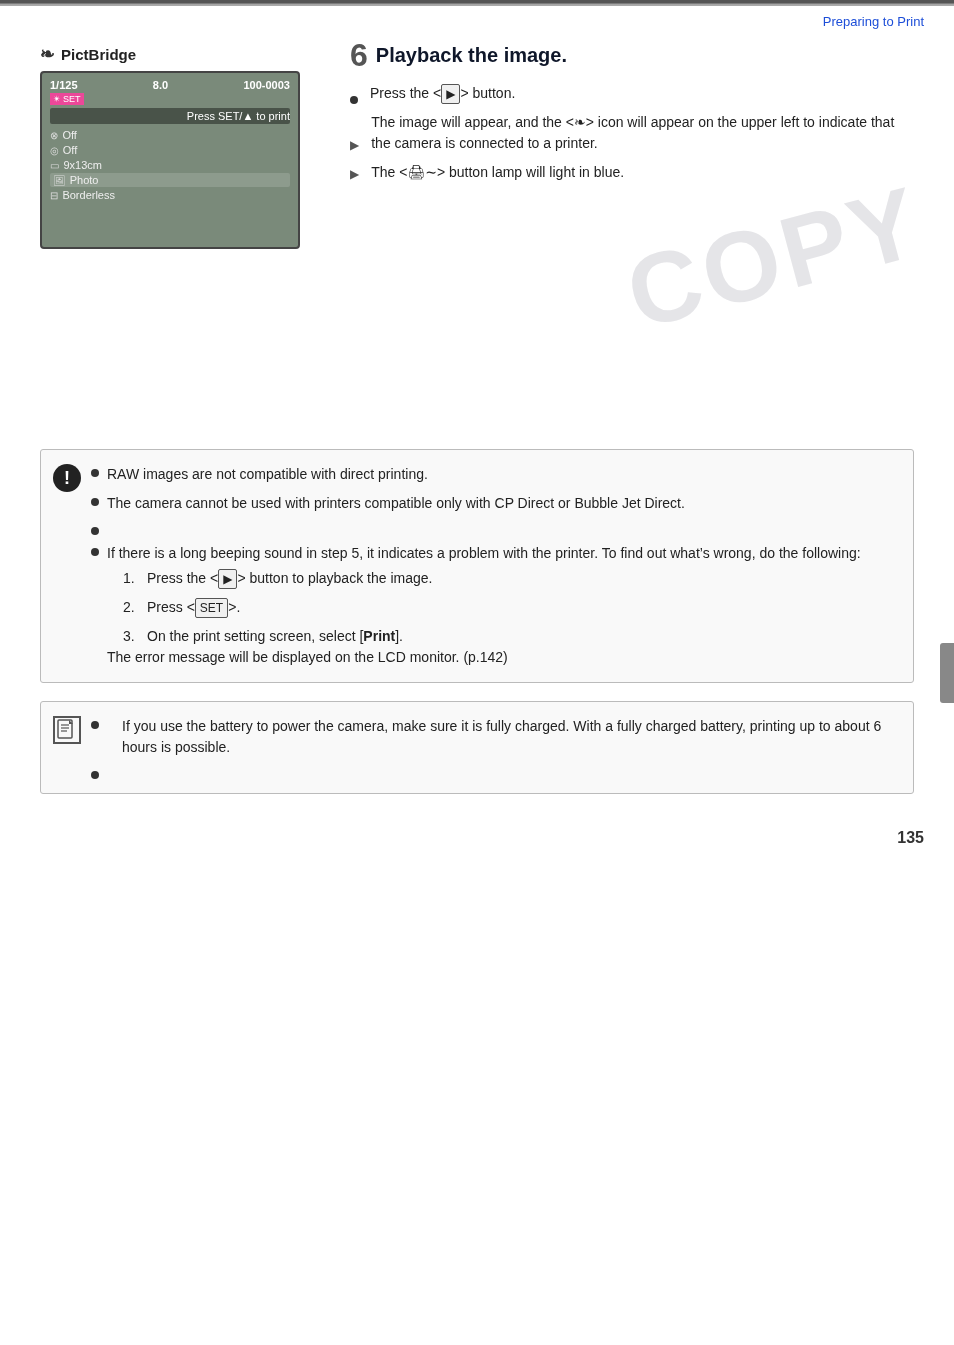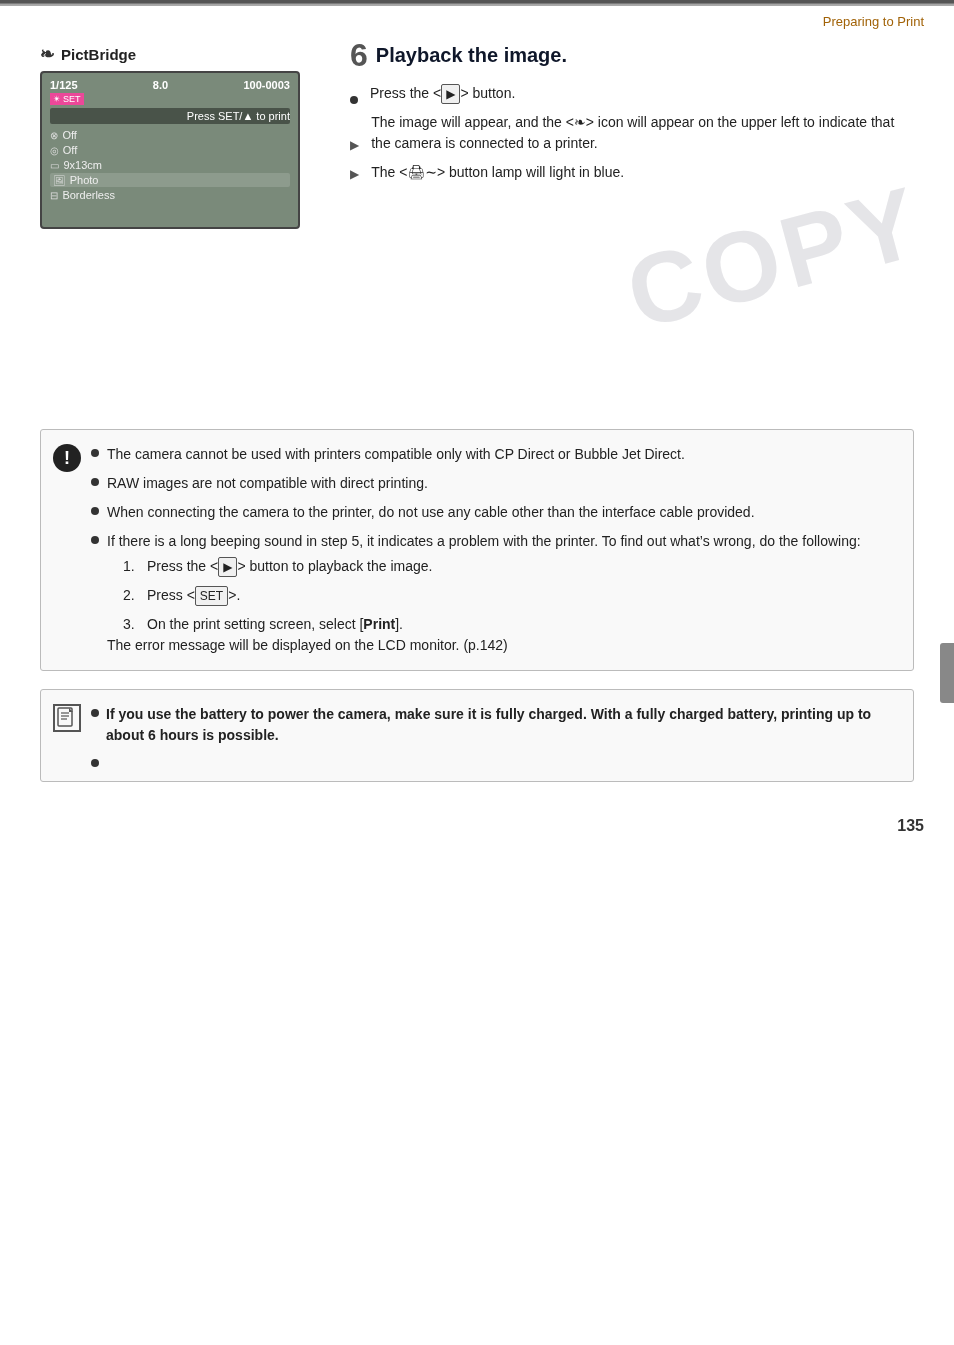--- a/index.html
+++ b/index.html
@@ -24,21 +24,21 @@
       margin-bottom: 0;
     }
 
     .header-row {
       display: flex;
       justify-content: flex-end;
       padding: 8px 30px 4px 30px;
     }
     .header-title {
       font-size: 13px;
-      color: #a16207;
+      color: #1d4ed8;
     }
 
     
     .main-content {
       padding: 10px 40px 20px 40px;
     }
 
     
     .step-section {
       display: flex;
@@ -66,21 +66,21 @@
       font-size: 18px;
       color: #333;
     }
 
     
     .camera-lcd {
       background: #7a8a7a;
       border: 2px solid #444;
       border-radius: 4px;
       width: 260px;
-      height: 158px;
+      height: 178px;
       padding: 6px 8px;
       position: relative;
       overflow: hidden;
     }
 
     .lcd-top-row {
       display: flex;
       justify-content: space-between;
       color: #fff;
       font-size: 11px;
@@ -287,25 +287,24 @@
 
     .note-box ul {
       list-style: none;
       padding: 0;
       margin: 0;
     }
 
     .note-box ul li {
       display: flex;
       align-items: flex-start;
-      gap: 7px;
+      gap: 23px;
       margin-bottom: 8px;
       font-size: 14px;
       line-height: 1.5;
-      font-weight: bold;
     }
 
     .note-box ul li:last-child {
       margin-bottom: 0;
     }
 
     
     .page-number-row {
       display: flex;
       justify-content: flex-end;
@@ -422,29 +421,28 @@
 
   </div>
 
   <div style="height: 180px;"></div>
 
   <div class="warning-box">
     <div class="warning-icon">!</div>
     <ul>
       <li>
         <span class="bullet-circle"></span>
+        <span>RAW images are not compatible with direct printing.</span>
+      </li>
+      <li>
+        <span class="bullet-circle"></span>
         <span>The camera cannot be used with printers compatible only with CP Direct or Bubble Jet Direct.</span>
       </li>
       <li>
         <span class="bullet-circle"></span>
-        <span>RAW images are not compatible with direct printing.</span>
-      </li>
-      <li>
-        <span class="bullet-circle"></span>
-        <span>When connecting the camera to the printer, do not use any cable other than the interface cable provided.</span>
       </li>
       <li>
         <span class="bullet-circle"></span>
         <div>
           <span>If there is a long beeping sound in step 5, it indicates a problem with the printer. To find out what’s wrong, do the following:</span>
           <ol class="sub-list">
             <li>
               <span class="sub-num">1.</span>
               <span>Press the &lt;<kbd>▶</kbd>&gt; button to playback the image.</span>
             </li>

